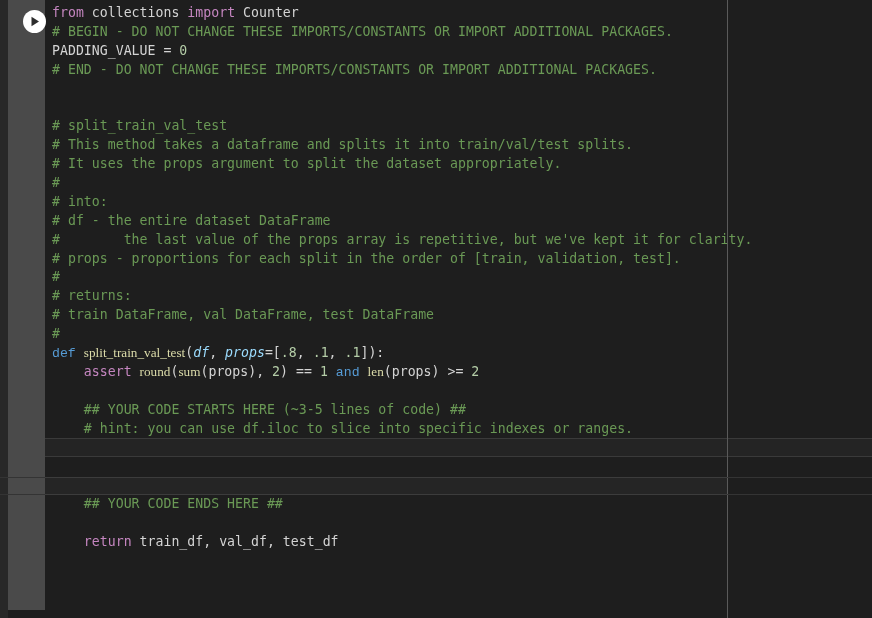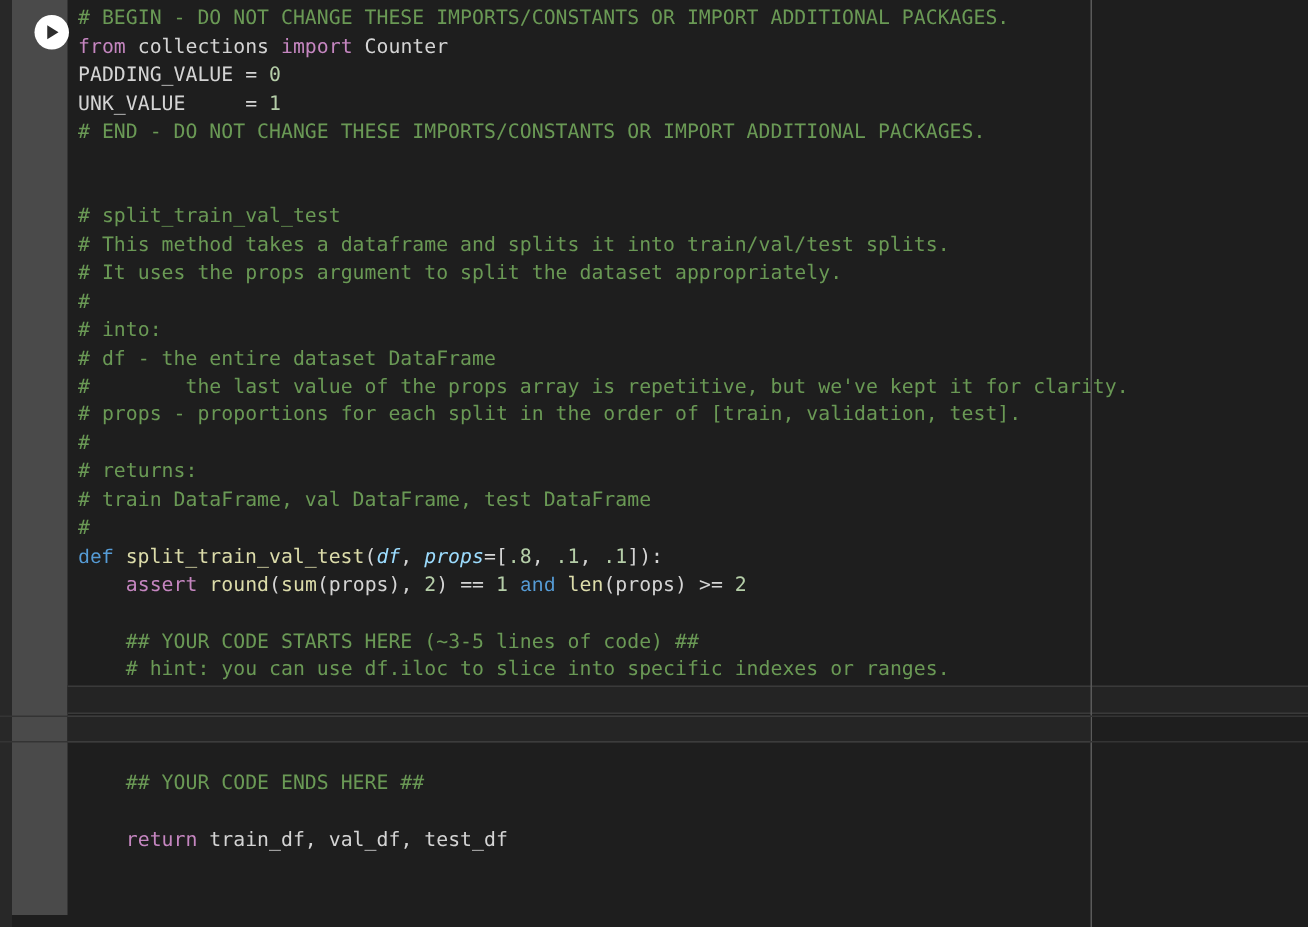--- a/index.html
+++ b/index.html
@@ -126,21 +126,21 @@
     border-top: 1px solid #343434;
     border-bottom: 1px solid #343434;
     box-sizing: border-box;
     pointer-events: none;
   }
 
   
   .t-comment  { color: #6a9955; }
   .t-keyword  { color: #c586c0; }
   .t-ctrl     { color: #569cd6; font-family: Liberation Mono, monospace; }
-  .t-func     { color: #dcdcaa; }
+  .t-func     { color: #dcdcaa; font-family: Liberation Serif, serif; }
   .t-param    { color: #9cdcfe; font-style: italic; }
   .t-num      { color: #b5cea8; }
   .t-plain    { color: #d4d4d4; }
 </style>
 </head>
 <body>
 
 <div id="editor">
 
   <div class="edge-strip"></div>
@@ -150,24 +150,23 @@
       <span>
         <svg width="10" height="11" viewBox="0 0 10 11" aria-hidden="true">
           <polygon points="1.5,0.8 9,5.5 1.5,10.2" fill="#2d2d2d"></polygon>
         </svg>
       </span>
     </div>
   </div>
 
   <div class="code-area">
     <div class="code-lines" id="code-lines">
+        <div class="line"><span class="t-keyword">from</span><span class="t-plain"> collections </span><span class="t-keyword">import</span><span class="t-plain"> Counter</span></div>
         <div class="line"><span class="t-comment"># BEGIN - DO NOT CHANGE THESE IMPORTS/CONSTANTS OR IMPORT ADDITIONAL PACKAGES.</span></div>
-        <div class="line"><span class="t-keyword">from</span><span class="t-plain"> collections </span><span class="t-keyword">import</span><span class="t-plain"> Counter</span></div>
         <div class="line"><span class="t-plain">PADDING_VALUE = </span><span class="t-num">0</span></div>
-        <div class="line"><span class="t-plain">UNK_VALUE     = </span><span class="t-num">1</span></div>
         <div class="line"><span class="t-comment"># END - DO NOT CHANGE THESE IMPORTS/CONSTANTS OR IMPORT ADDITIONAL PACKAGES.</span></div>
         <div class="line"><span class="t-plain"></span>​</div>
         <div class="line"><span class="t-plain"></span>​</div>
         <div class="line"><span class="t-comment"># split_train_val_test</span></div>
         <div class="line"><span class="t-comment"># This method takes a dataframe and splits it into train/val/test splits.</span></div>
         <div class="line"><span class="t-comment"># It uses the props argument to split the dataset appropriately.</span></div>
         <div class="line"><span class="t-comment">#</span></div>
         <div class="line"><span class="t-comment"># into:</span></div>
         <div class="line"><span class="t-comment"># df - the entire dataset DataFrame</span></div>
         <div class="line"><span class="t-comment">#        the last value of the props array is repetitive, but we've kept it for clarity.</span></div>

